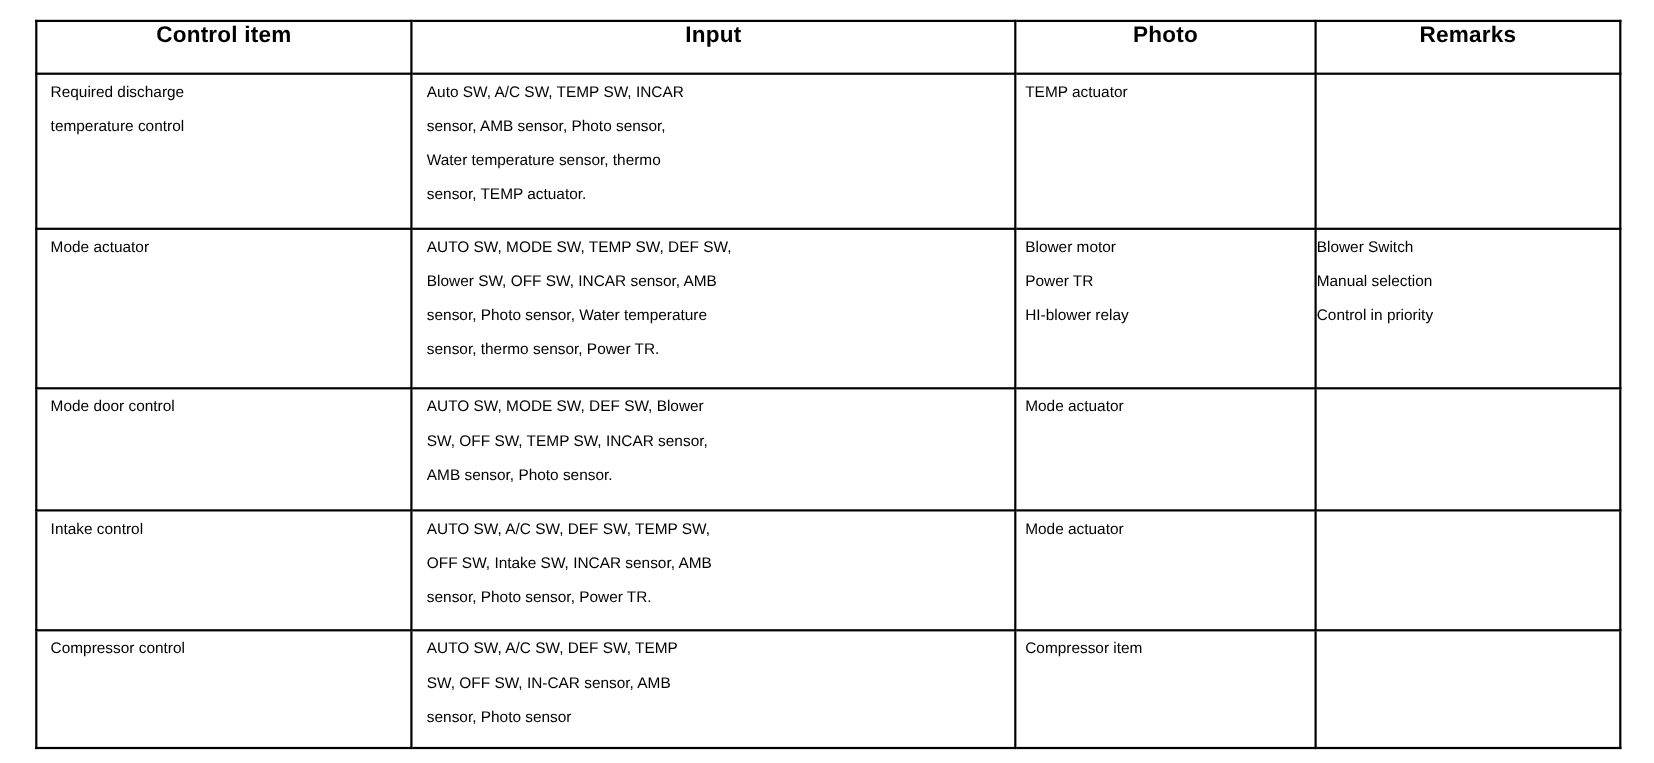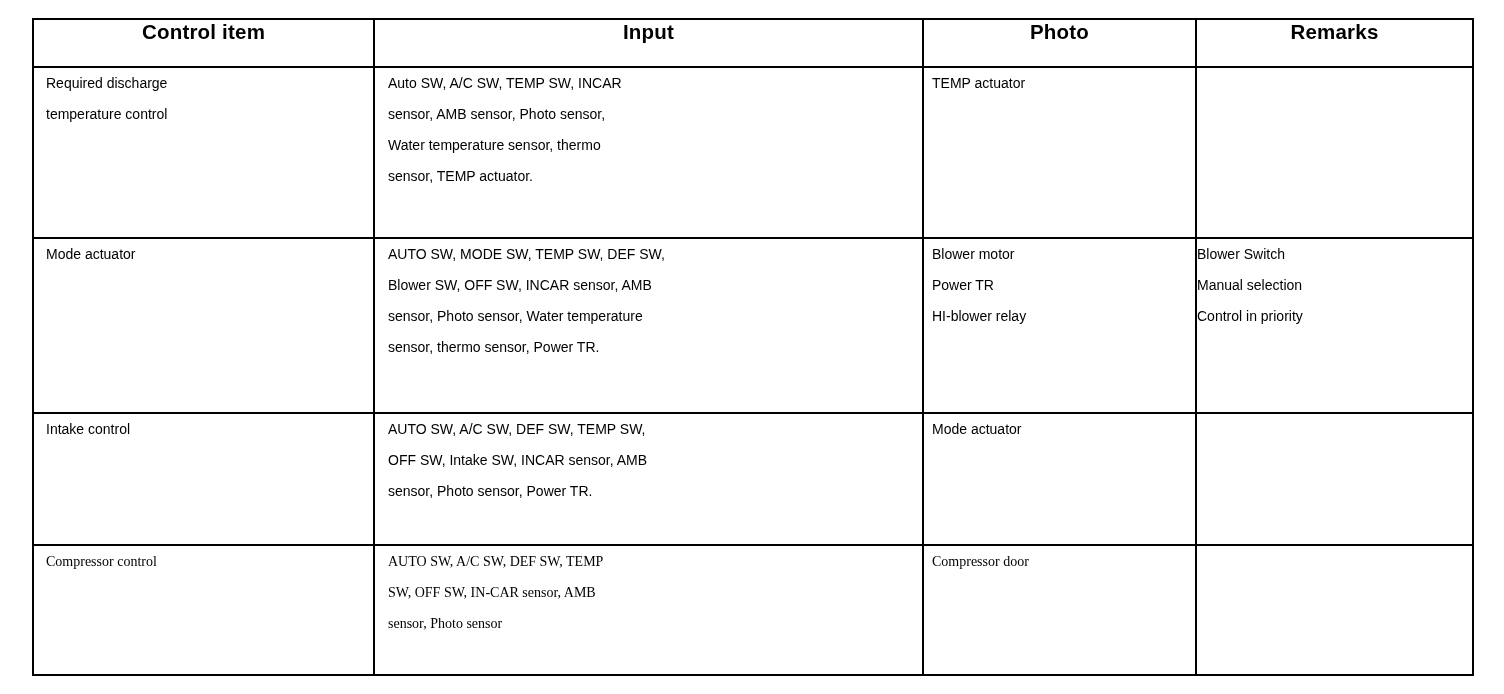--- a/index.html
+++ b/index.html
@@ -65,21 +65,21 @@
   }
   tbody td.item-cell   { padding-left: 12px; }
   tbody td.input-cell  { padding-left: 13px; }
   tbody td.output-cell { padding-left: 8px; }
   tbody td.remarks-cell{ }
 
   tbody tr.r1 td { height: 139px; }
   tbody tr.r2 td { height: 143px; }
   tbody tr.r3 td { height: 109px; }
   tbody tr.r4 td { height: 107px; border-radius: 25px; }
-  tbody tr.r5 td { height: 105px; font-family: Liberation Serif, serif; }
+  tbody tr.r5 td { height: 105px; }
 </style>
 </head>
 <body>
 
 <div class="page">
   <div class="table-wrap">
     <table class="control-table">
       <colgroup>
         <col class="c-item">
         <col class="c-input">
@@ -111,32 +111,40 @@
 Blower SW, OFF SW, INCAR sensor, AMB
 sensor, Photo sensor, Water temperature
 sensor, thermo sensor, Power TR.</td>
           <td class="output-cell" style="white-space: pre-wrap;">Blower motor
 Power TR
 HI-blower relay</td>
           <td class="remarks-cell" style="white-space: pre-wrap;">Blower Switch
 Manual selection
 Control in priority</td>
         </tr>
+        <tr class="r3">
+          <td class="item-cell" style="white-space: pre-wrap;">Mode door control</td>
+          <td class="input-cell" style="white-space: pre-wrap;">AUTO SW, MODE SW, DEF SW, Blower
+SW, OFF SW, TEMP SW, INCAR sensor,
+AMB sensor, Photo sensor.</td>
+          <td class="output-cell" style="white-space: pre-wrap;">Mode actuator</td>
+          <td class="remarks-cell" style="white-space: pre-wrap;"></td>
+        </tr>
         <tr class="r4">
           <td class="item-cell" style="white-space: pre-wrap;">Intake control</td>
           <td class="input-cell" style="white-space: pre-wrap; margin-left: 40px;">AUTO SW, A/C SW, DEF SW, TEMP SW,
 OFF SW, Intake SW, INCAR sensor, AMB
 sensor, Photo sensor, Power TR.</td>
           <td class="output-cell" style="white-space: pre-wrap;">Mode actuator</td>
           <td class="remarks-cell" style="white-space: pre-wrap;"></td>
         </tr>
         <tr class="r5">
           <td class="item-cell" style="white-space: pre-wrap;">Compressor control</td>
           <td class="input-cell" style="white-space: pre-wrap; border-radius: 16px;">AUTO SW, A/C SW, DEF SW, TEMP
 SW, OFF SW, IN-CAR sensor, AMB
 sensor, Photo sensor</td>
-          <td class="output-cell" style="white-space: pre-wrap;">Compressor door</td>
+          <td class="output-cell" style="white-space: pre-wrap;">Compressor item</td>
           <td class="remarks-cell" style="white-space: pre-wrap;"></td>
         </tr>
       </tbody>
     </table>
   </div>
 </div>
 
 </body></html>

